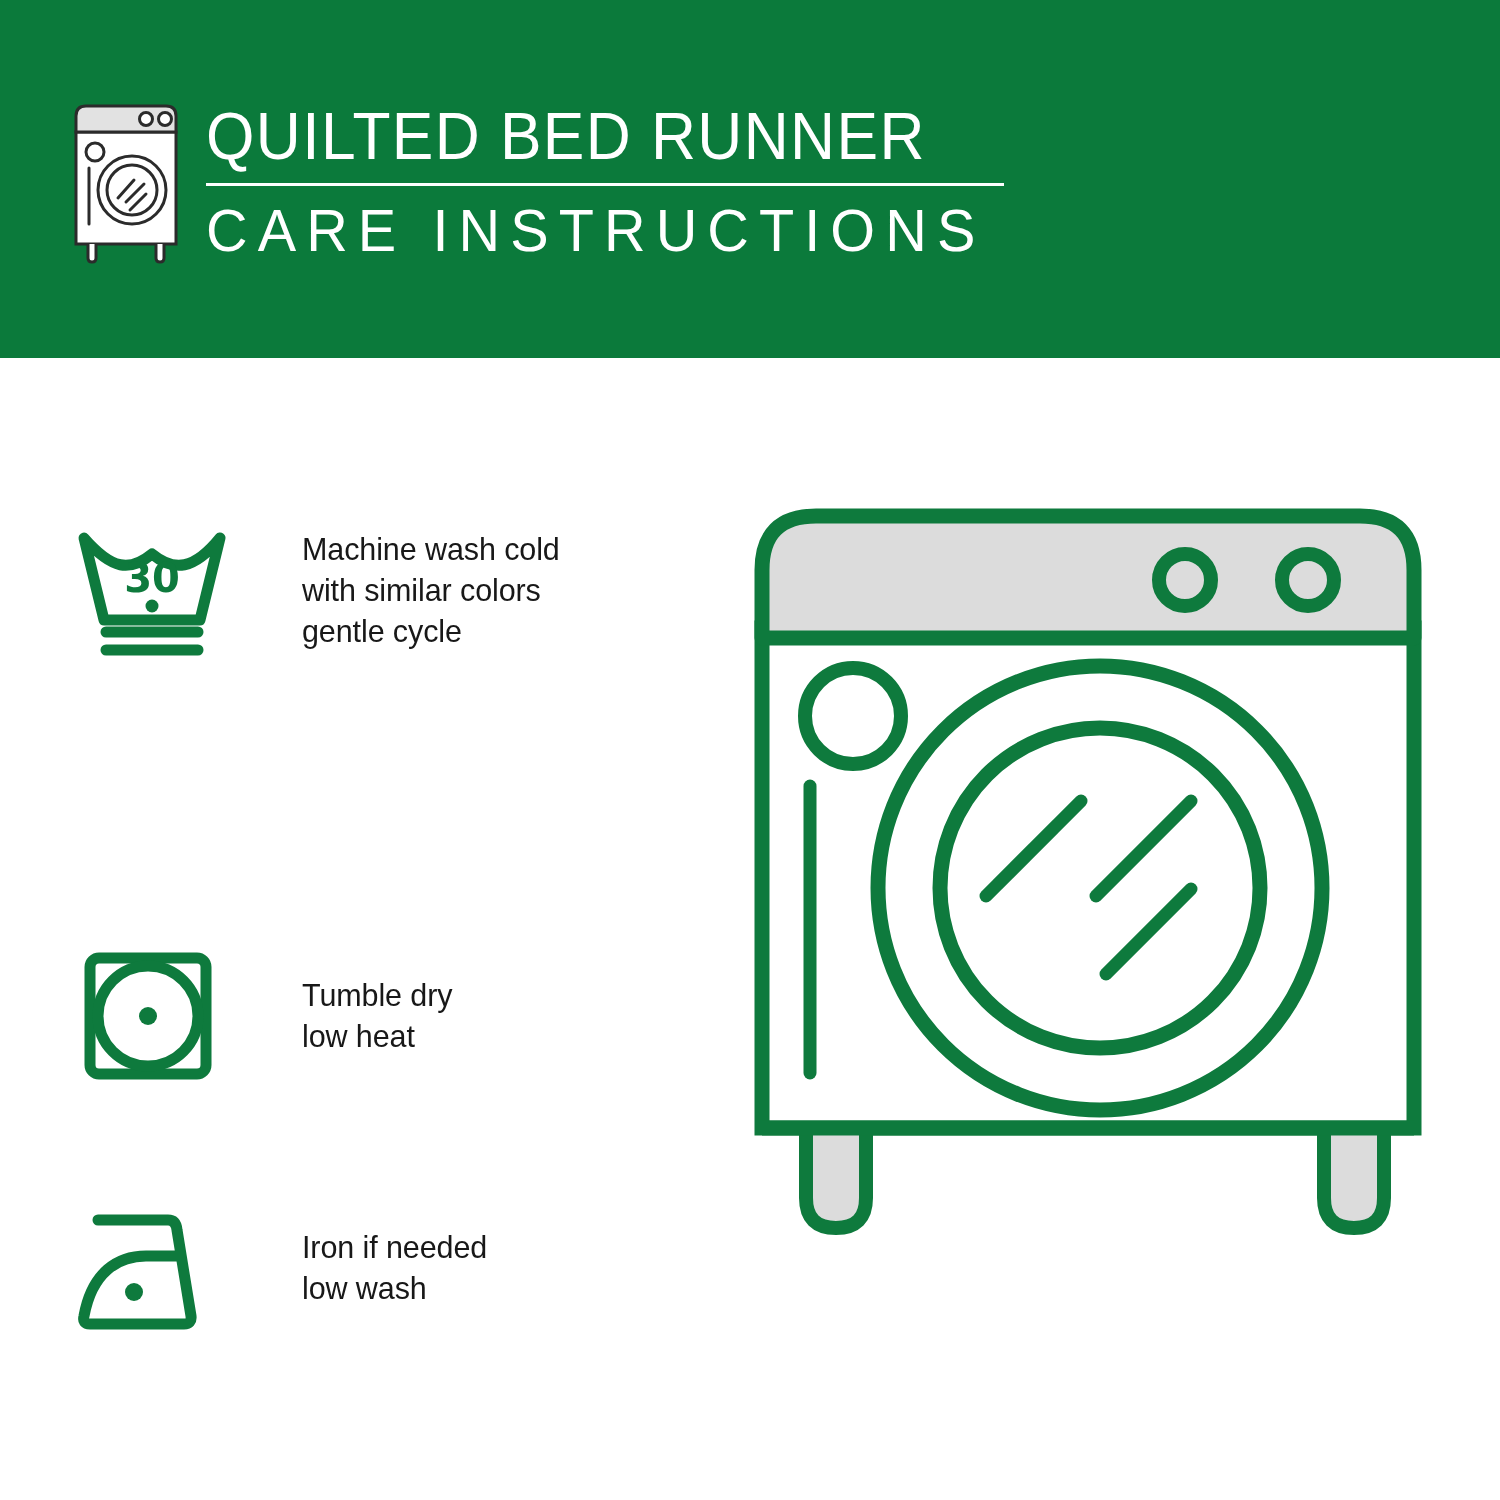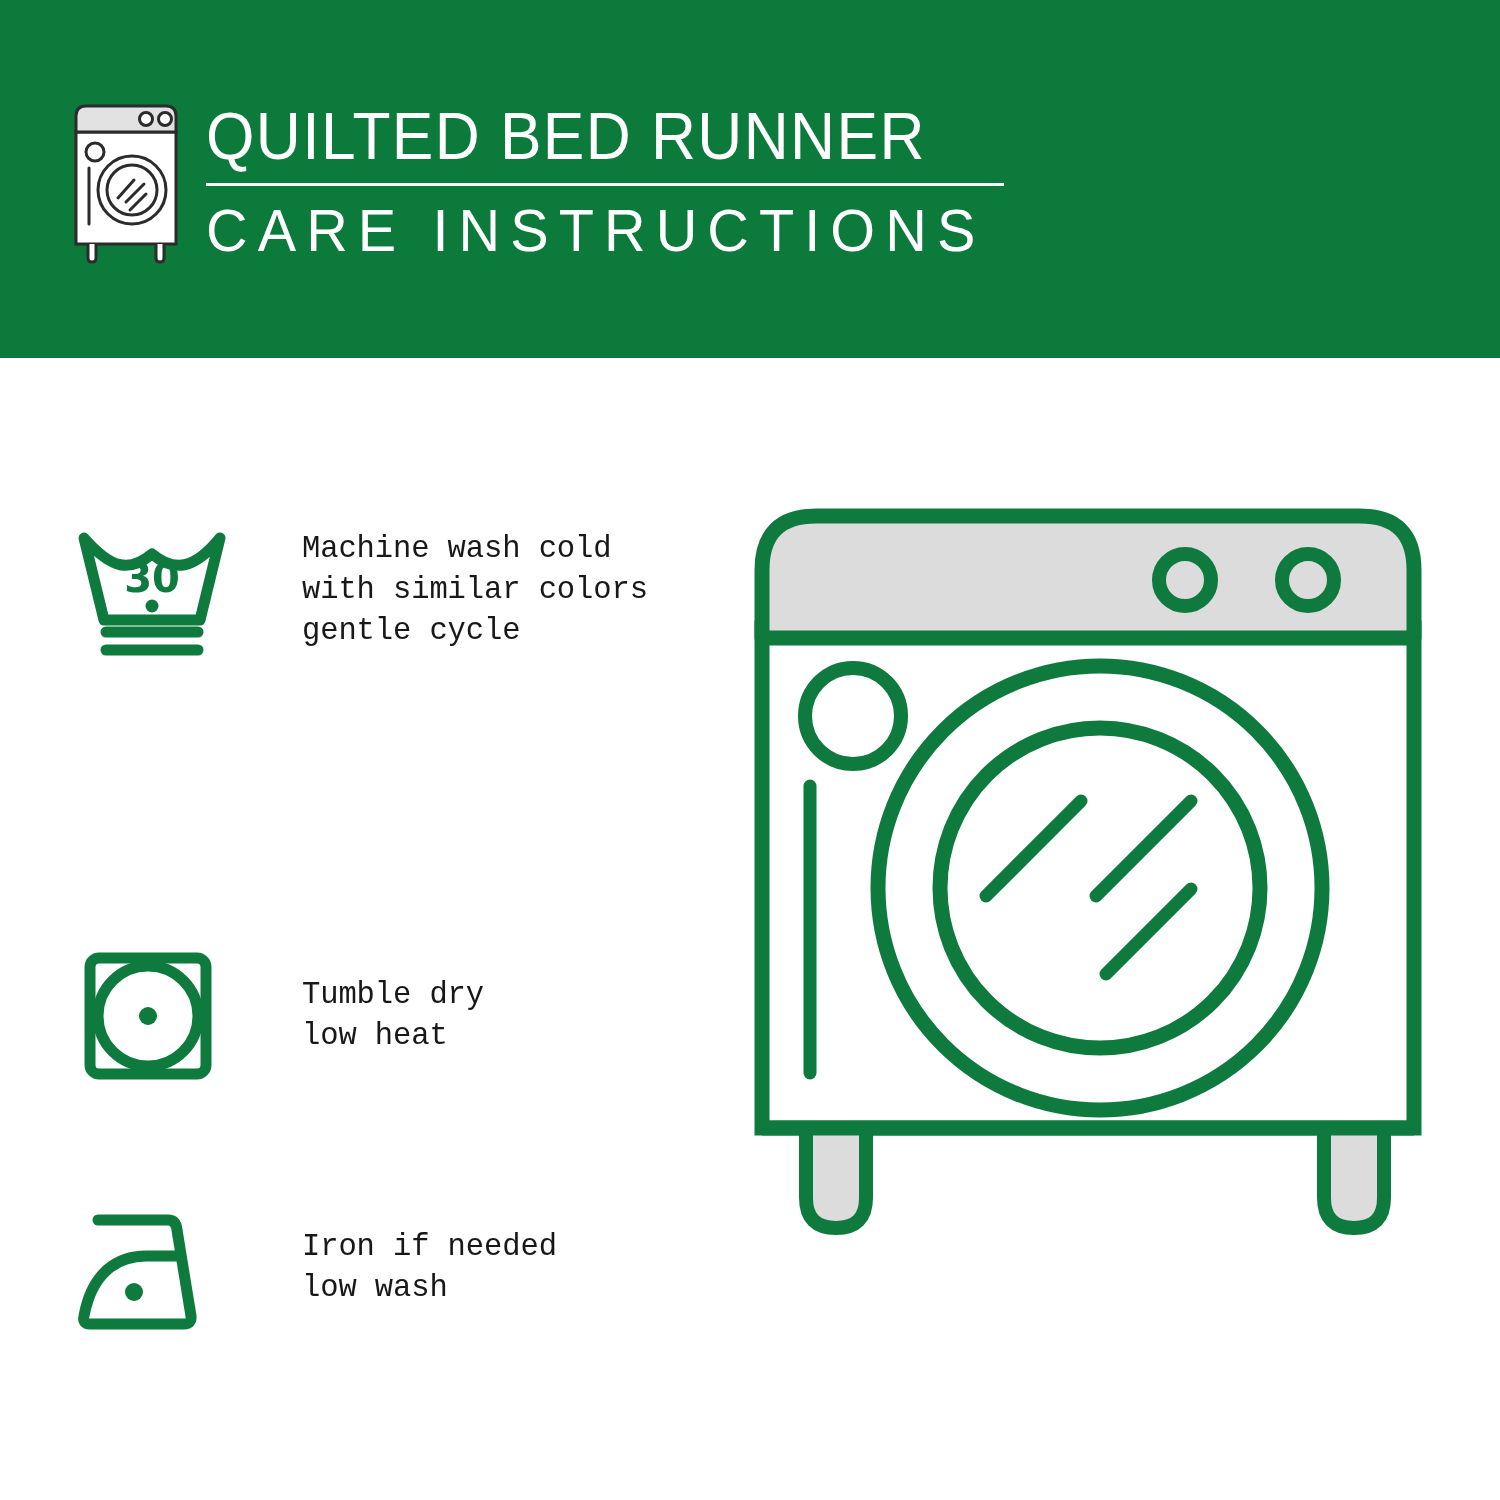--- a/index.html
+++ b/index.html
@@ -95,21 +95,21 @@
   .care-symbol {
     width: 168px;
     height: 140px;
     flex: 0 0 auto;
     display: flex;
     align-items: center;
     justify-content: flex-start;
   }
   .care-text {
     margin-left: 62px;
-    font-family: Liberation Mono, monospace;
+    font-family: Liberation Sans, sans-serif;
     font-size: 30.5px;
     line-height: 41px;
     color: #181818;
     white-space: pre-line;
     letter-spacing: -0.1px;
   }
 
   
   .machine-wrap {
     position: absolute;

